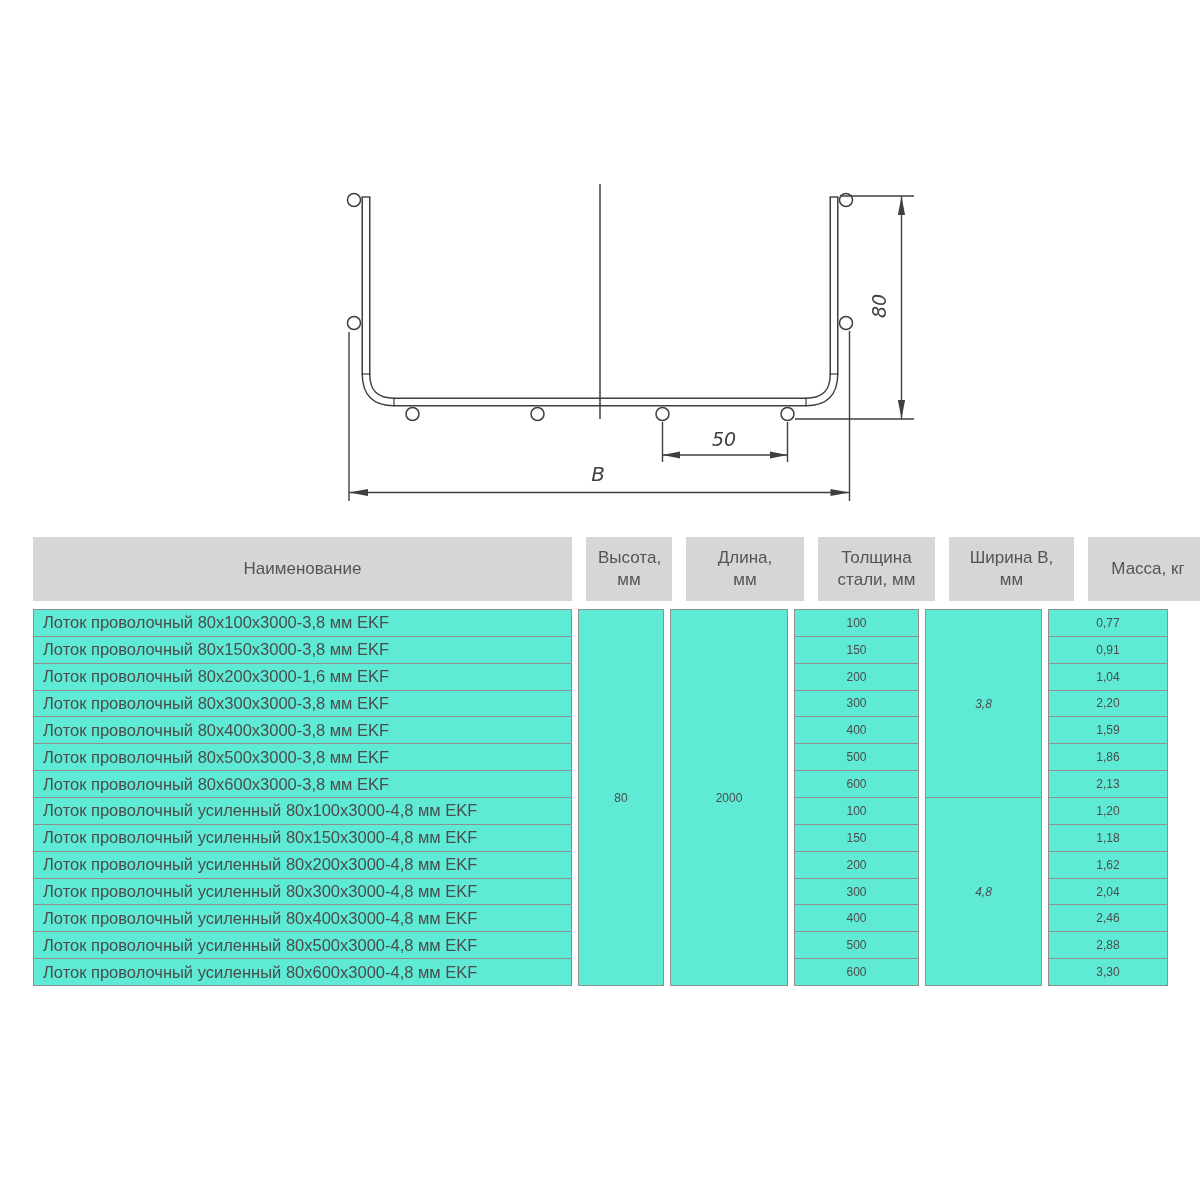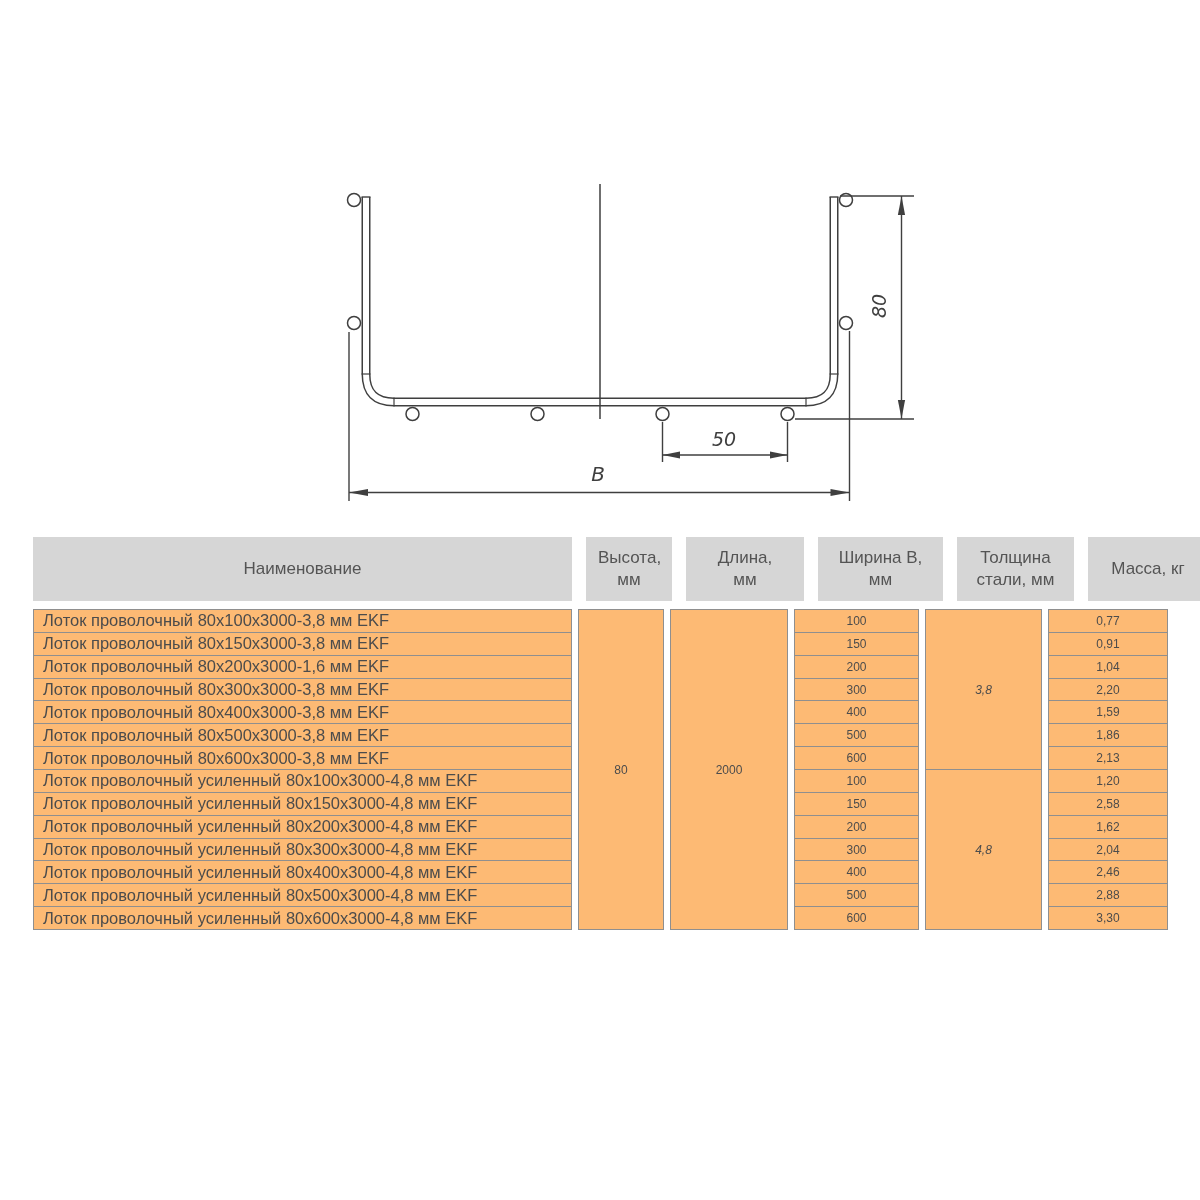--- a/index.html
+++ b/index.html
@@ -18,21 +18,21 @@
   .c1{width:539px;flex:none}
   .c2{width:86px;flex:none}
   .c3{width:118px;flex:none}
   .c4{width:125px;flex:none}
   .c5{width:117px;flex:none}
   .c6{width:120px;flex:none}
   .w62{display:inline-block;width:62px;}
   .w58{display:inline-block;width:58px;}
   .w90{display:inline-block;width:90px;}
   .brow{display:flex;gap:6px;}
-  .col{box-sizing:border-box;height:321px;border:1px solid #8f8f8f;display:flex;flex-direction:column;background:#fdba74;}
+  .col{box-sizing:border-box;height:377px;border:1px solid #8f8f8f;display:flex;flex-direction:column;background:#5eead4;justify-content:center;}
   .cell{flex:1 1 0;min-height:0;border-top:1px solid #8f8f8f;display:flex;align-items:center;justify-content:center;
         font-size:12px;color:#4c4c4c;}
   .col .cell:first-child{border-top:none;}
   .cell.name{justify-content:flex-start;padding-left:9px;font-size:16.5px;white-space:nowrap;overflow:hidden;}
   .span7{flex:7 1 0;font-style:italic;}
   .span14{flex:14 1 0;}
 </style>
 </head>
 <body>
 
@@ -89,25 +89,25 @@
     <div class="hrow">
       <div class="hcell c1">
           <span>Наименование</span>
         </div>
       <div class="hcell c2">
           <span class="w62">Высота, мм</span>
         </div>
       <div class="hcell c3">
           <span class="w58">Длина, мм</span>
         </div>
+      <div class="hcell c5">
+          <span class="w90">Толщина стали, мм</span>
+        </div>
       <div class="hcell c4">
           <span class="w90">Ширина В, мм</span>
-        </div>
-      <div class="hcell c5">
-          <span class="w90">Толщина стали, мм</span>
         </div>
       <div class="hcell c6">
           <span>Масса, кг</span>
         </div>
     </div>
 
     <div class="brow">
 
       <div class="col c1">
         <div class="cell name">Лоток проволочный 80х100х3000-3,8 мм EKF</div>
@@ -158,21 +158,21 @@
 
       <div class="col c6">
         <div class="cell">0,77</div>
         <div class="cell">0,91</div>
         <div class="cell">1,04</div>
         <div class="cell">2,20</div>
         <div class="cell">1,59</div>
         <div class="cell">1,86</div>
         <div class="cell">2,13</div>
         <div class="cell">1,20</div>
-        <div class="cell">2,58</div>
+        <div class="cell">1,18</div>
         <div class="cell">1,62</div>
         <div class="cell">2,04</div>
         <div class="cell">2,46</div>
         <div class="cell">2,88</div>
         <div class="cell">3,30</div>
       </div>
 
     </div>
   </div>
 </div>

